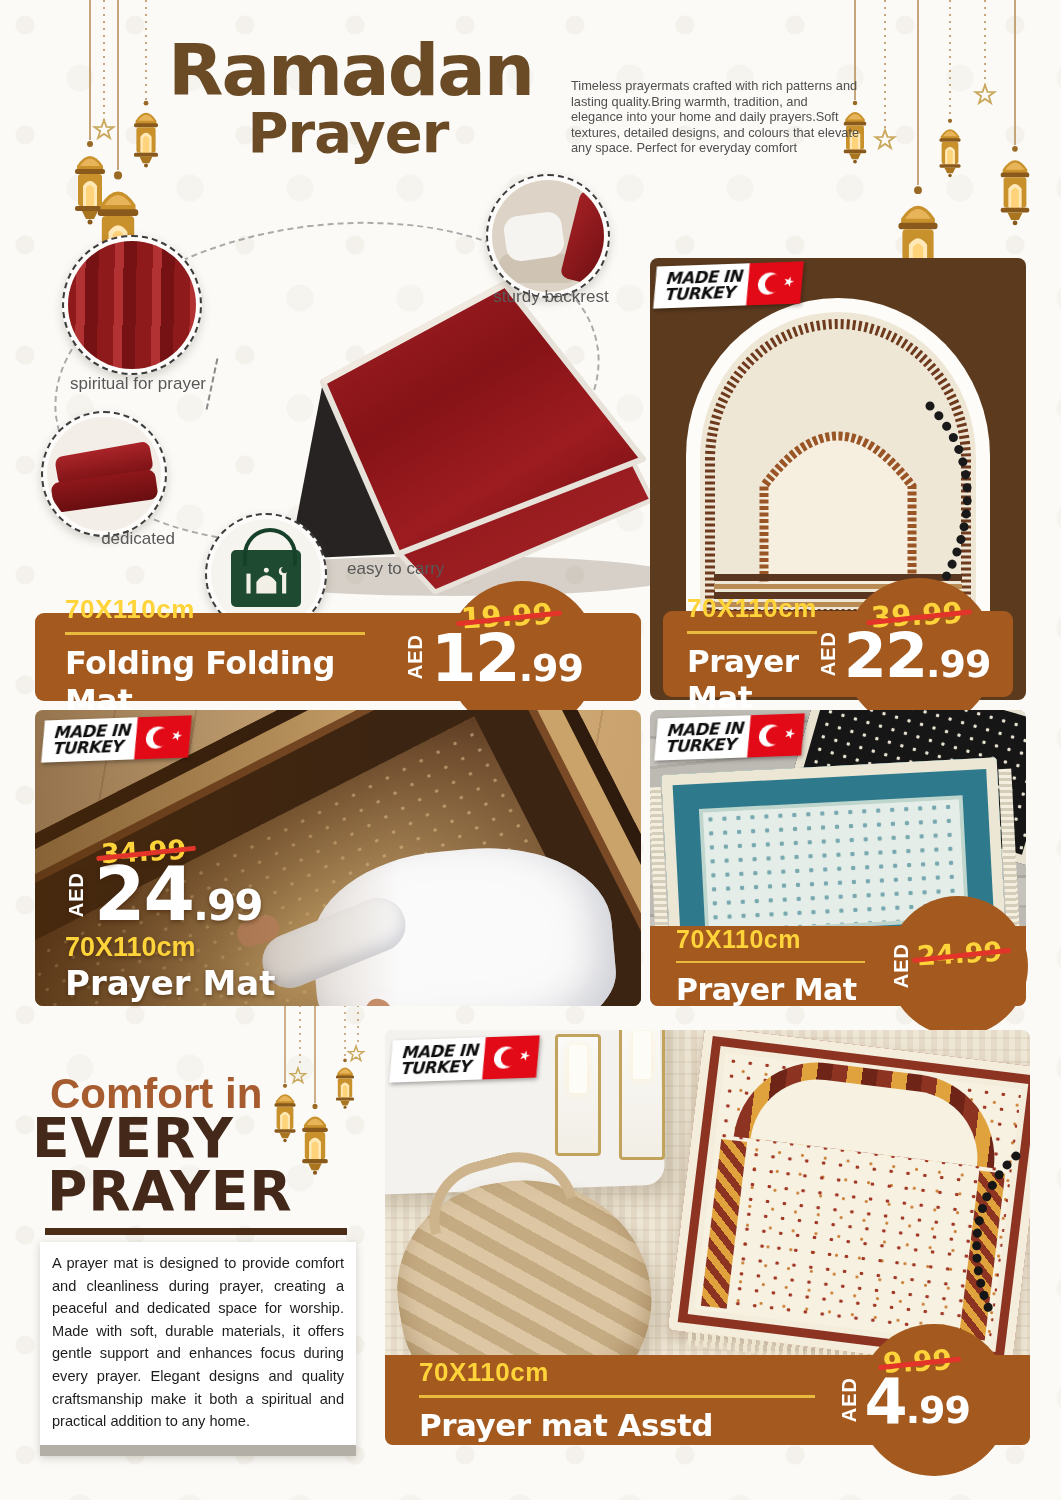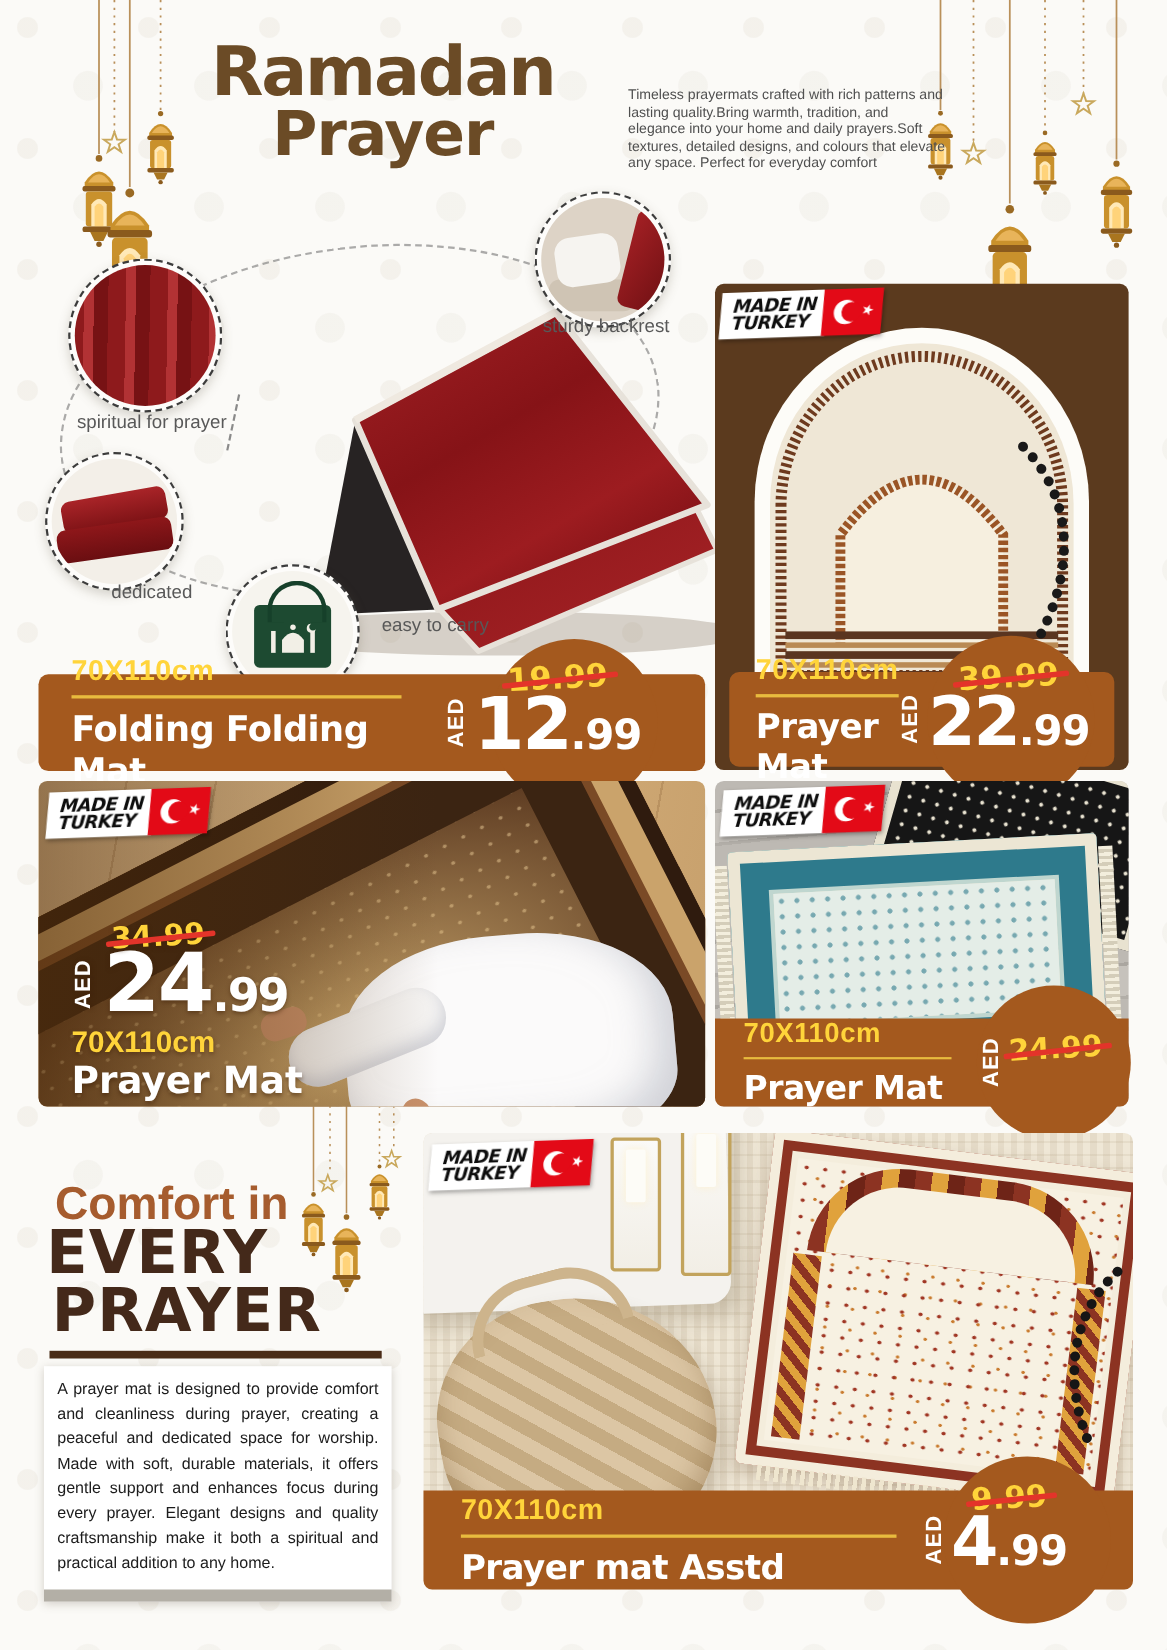--- a/index.html
+++ b/index.html
@@ -12,21 +12,21 @@
       radial-gradient(circle at 25px 25px, rgba(205,195,178,.16) 9px, transparent 10px),
       radial-gradient(circle at 80px 78px, rgba(205,195,178,.12) 13px, transparent 14px);
     background-size:110px 110px;
   }
   svg.defs{ position:absolute; width:0; height:0; }
   .lanterns{ position:absolute; pointer-events:none; }
 
   
   .title{ position:absolute; left:168px; top:34px; width:360px; text-align:center;
           color:#6b4b26; font-family:"DejaVu Sans", sans-serif; font-weight:bold; }
-  .t1{ font-size:62px; line-height:1.0; letter-spacing:-2px; }
+  .t1{ font-size:72px; line-height:1.0; letter-spacing:-2px; }
   .t2{ font-size:56px; line-height:.95; letter-spacing:-1px; }
   .desc{ position:absolute; left:571px; top:78px; width:290px; font-size:12.8px;
          line-height:1.22; color:#4f4f4f; }
 
   
   .collage{ position:absolute; left:35px; top:172px; width:612px; height:440px; }
   .ellipse-guide{ position:absolute; left:18px; top:52px; width:548px; height:318px;
     border:2px dashed #6a6a6a; border-radius:50%; transform:rotate(-7deg); opacity:.55; }
   .tent-svg{ position:absolute; left:138px; top:82px; }
   .co-circle{ position:absolute; border:2.5px dashed #3c3c3c; border-radius:50%;
@@ -180,21 +180,21 @@
   .pb-mr .psize{ font-size:25px; }
   .pb-mr .pname{ font-size:30px; }
   .pb-mr .pgroup{ padding-right:24px; }
   .pb-mr .bubble{ width:140px; height:140px; }
   .pb-mr .new{ font-size:56px; }
   .pb-mr .old{ font-size:27px; }
 
   
   .cm-h1{ position:absolute; left:50px; top:1070px; font-size:42px; color:#a65c2e;
      font-weight:bold; letter-spacing:0; }
-  .cm-h2{ position:absolute; left:42px; top:1112px; font-size:55px; color:#44291a;
+  .cm-h2{ position:absolute; left:32px; top:1112px; font-size:55px; color:#44291a;
      font-weight:bold; font-family:"DejaVu Sans",sans-serif; letter-spacing:1px; line-height:.95; }
   .cm-h3{ position:absolute; left:47px; top:1165px; font-size:55px; color:#44291a;
      font-weight:bold; font-family:"DejaVu Sans",sans-serif; letter-spacing:1px; line-height:.95; }
   .cm-rule{ position:absolute; left:45px; top:1228px; width:302px; height:7px; background:#4a2c17; }
   .cm-box{ position:absolute; left:40px; top:1242px; width:316px; background:#ffffff;
      padding:10px 12px 12px; font-size:14.6px; line-height:1.55; color:#1c1c1c;
      text-align:justify; box-shadow:0 2px 8px rgba(90,80,60,.25); border-bottom:11px solid #b3afa6; }
 
   
   .card-bt{ left:385px; top:1030px; width:645px; height:415px; }

